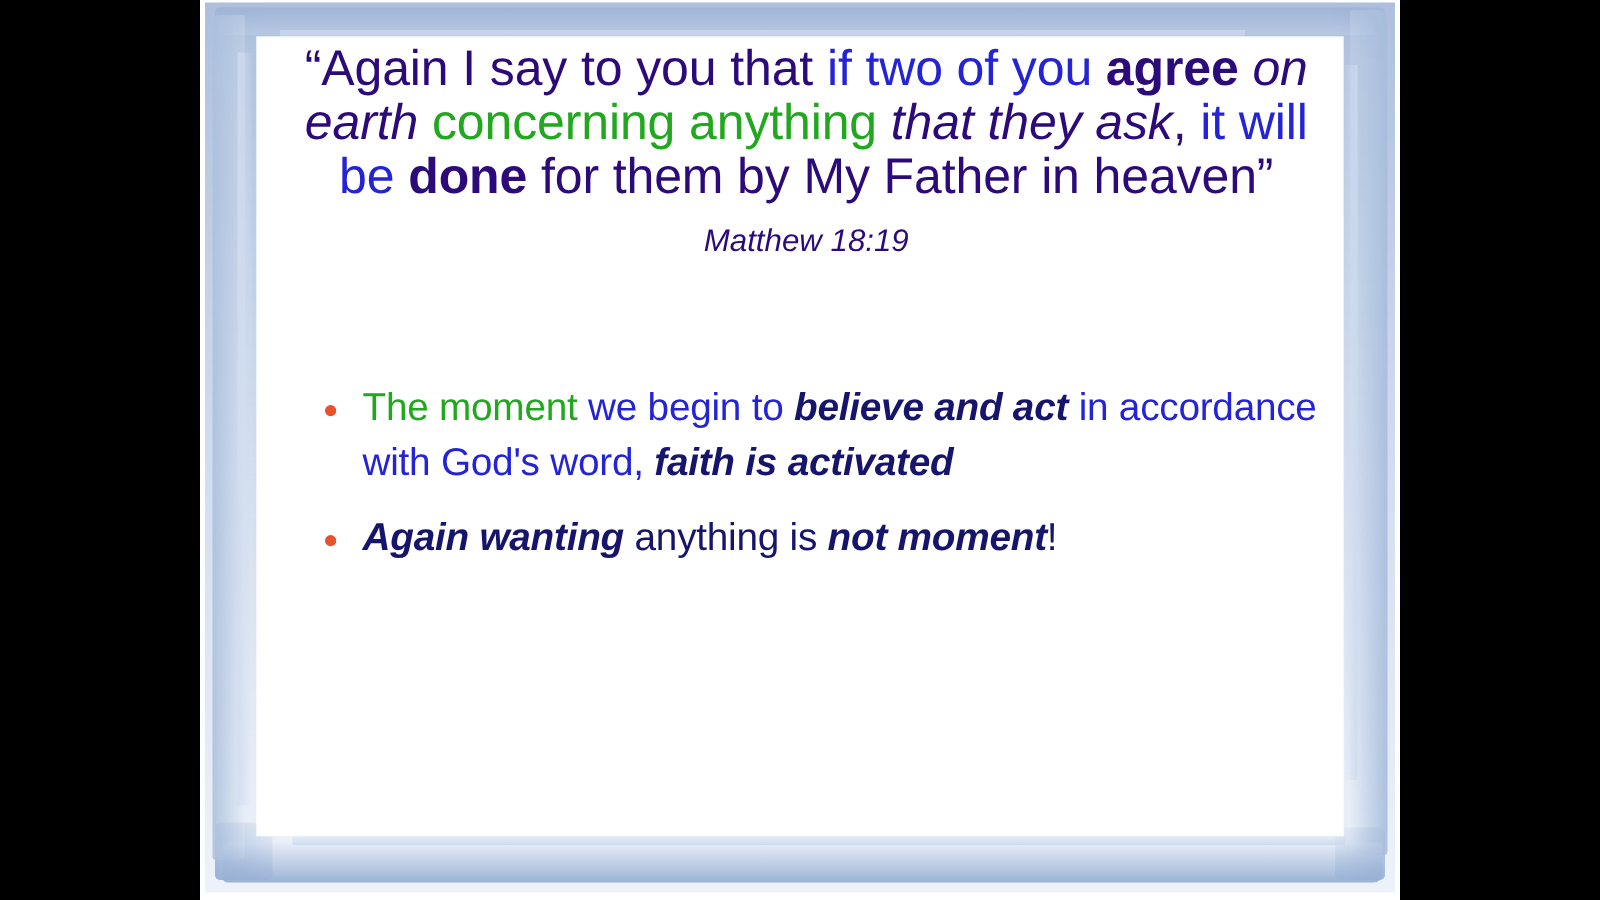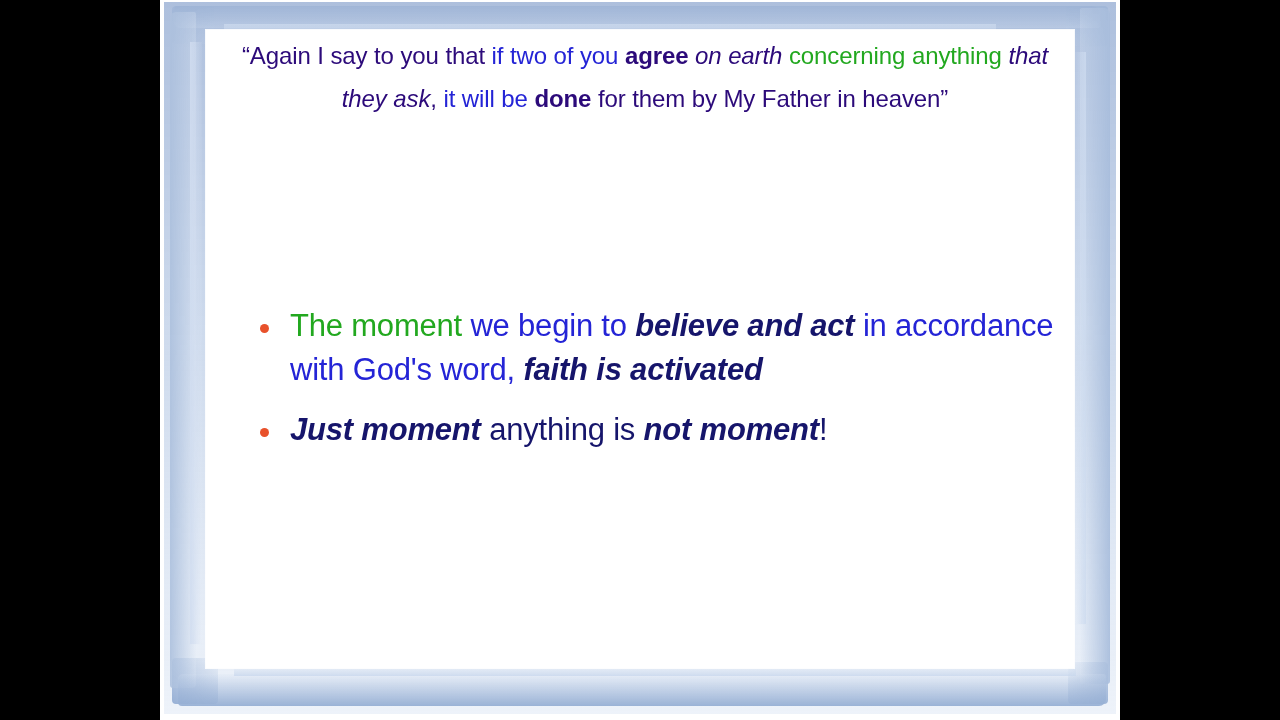--- a/index.html
+++ b/index.html
@@ -118,21 +118,21 @@
     background: transparent;
   }
 
   
   #scripture {
     position: absolute;
     left: 18px;
     right: 8px;
     top: 6px;
     text-align: center;
-    font-size: 24px;
+    font-size: 40px;
     line-height: 43px;
     color: #2c0a7a;
     letter-spacing: -0.1px;
   }
   #scripture-ref {
     position: absolute;
     left: 18px;
     right: 8px;
     top: 150px;
     text-align: center;
@@ -204,35 +204,36 @@
       <span class="stroke right2"></span>
       <span class="stroke bottom"></span>
       <span class="stroke bottom2"></span>
       <span id="frame-inner"></span>
     </div>
 
     <div id="content">
 
       <div id="scripture"><span class="c-navy">“Again I say to you that </span><span class="c-blue">if two of you </span><span class="c-navy b">agree</span><span class="c-navy"> </span><span class="c-navy i">on earth</span><span class="c-navy"> </span><span class="c-green">concerning anything</span><span class="c-navy"> </span><span class="c-navy i">that they ask</span><span class="c-navy">, </span><span class="c-blue">it will be </span><span class="c-navy b">done</span><span class="c-navy"> for them by My Father in heaven”</span></div>
 
+      <div id="scripture-ref">Matthew 18:19</div>
 
       <div id="bullets">
 
         <div class="bullet-row">
           <span class="bullet-dot-cell">
             <span class="bullet-dot"></span>
           </span>
           <span class="bullet-text"><span class="c-green">The moment</span><span class="c-blue"> </span><span class="c-blue">we begin to </span><span class="c-dknavy bi">believe and act</span><span class="c-blue"> </span><span class="c-blue">in accordance with God's word</span><span class="c-blue">, </span><span class="c-dknavy bi">faith is activated</span></span>
         </div>
 
         <div class="bullet-row">
           <span class="bullet-dot-cell">
             <span class="bullet-dot"></span>
           </span>
-          <span class="bullet-text"><span class="c-dknavy bi">Just moment</span><span class="c-dknavy"> anything is </span><span class="c-dknavy bi">not moment</span><span class="c-dknavy">!</span></span>
+          <span class="bullet-text"><span class="c-dknavy bi">Again wanting</span><span class="c-dknavy"> anything is </span><span class="c-dknavy bi">not moment</span><span class="c-dknavy">!</span></span>
         </div>
 
       </div>
     </div>
   </div>
 
   <div class="letterbox" style="position:absolute;left:0;top:0;width:160px;height:720px;background:#000;"></div>
   <div class="letterbox" style="position:absolute;left:1120px;top:0;width:160px;height:720px;background:#000;"></div>
 
 </div>

